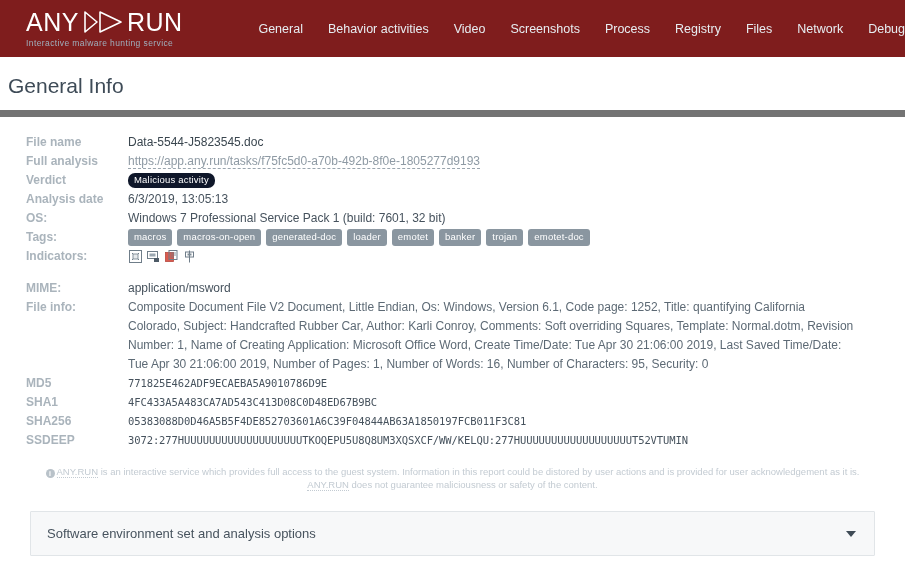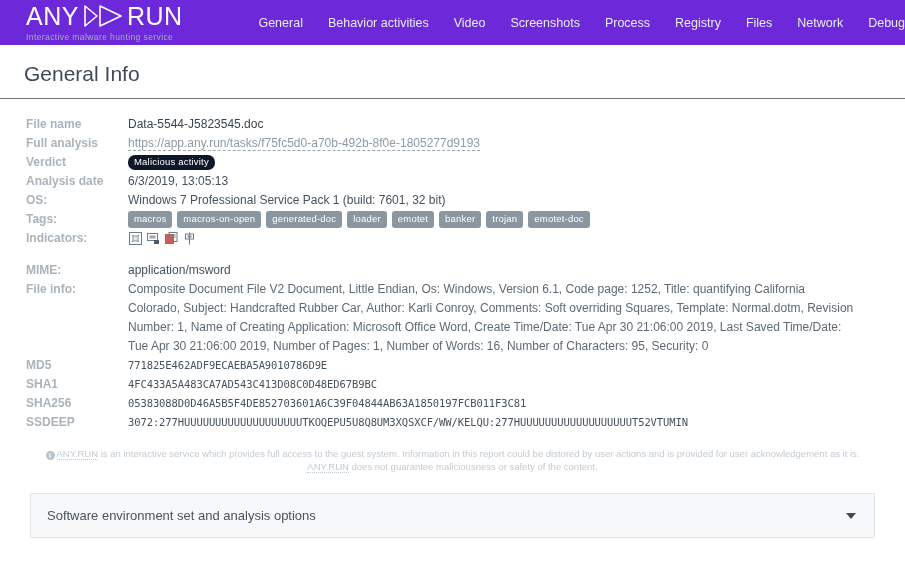--- a/index.html
+++ b/index.html
@@ -11,22 +11,22 @@
     height: 584px;
     background: #ffffff;
     font-family: "Liberation Sans", sans-serif;
     font-size: 12px;
     color: #333b42;
     overflow: hidden;
   }
 
   
   .header {
-    height: 45px;
-    background: #6d28d9;
+    height: 57px;
+    background: #7f1d1d;
     display: flex;
     align-items: center;
     position: relative;
   }
   .logo-block {
     margin-left: 26px;
     width: 240px;
     display: flex;
     flex-direction: column;
     justify-content: center;
@@ -65,22 +65,22 @@
   .nav-item {
     color: #e7edf1;
     font-size: 12.5px;
     text-decoration: none;
     white-space: nowrap;
     cursor: pointer;
   }
 
   
   .page-title-wrap {
-    padding: 17px 0 12px 24px;
-    border-bottom: 1px solid #737373;
+    padding: 17px 0 12px 8px;
+    border-bottom: 7px solid #737373;
   }
   .page-title {
     font-size: 21px;
     font-weight: normal;
     color: #3e4b57;
     margin: 0;
   }
 
   
   .info {

